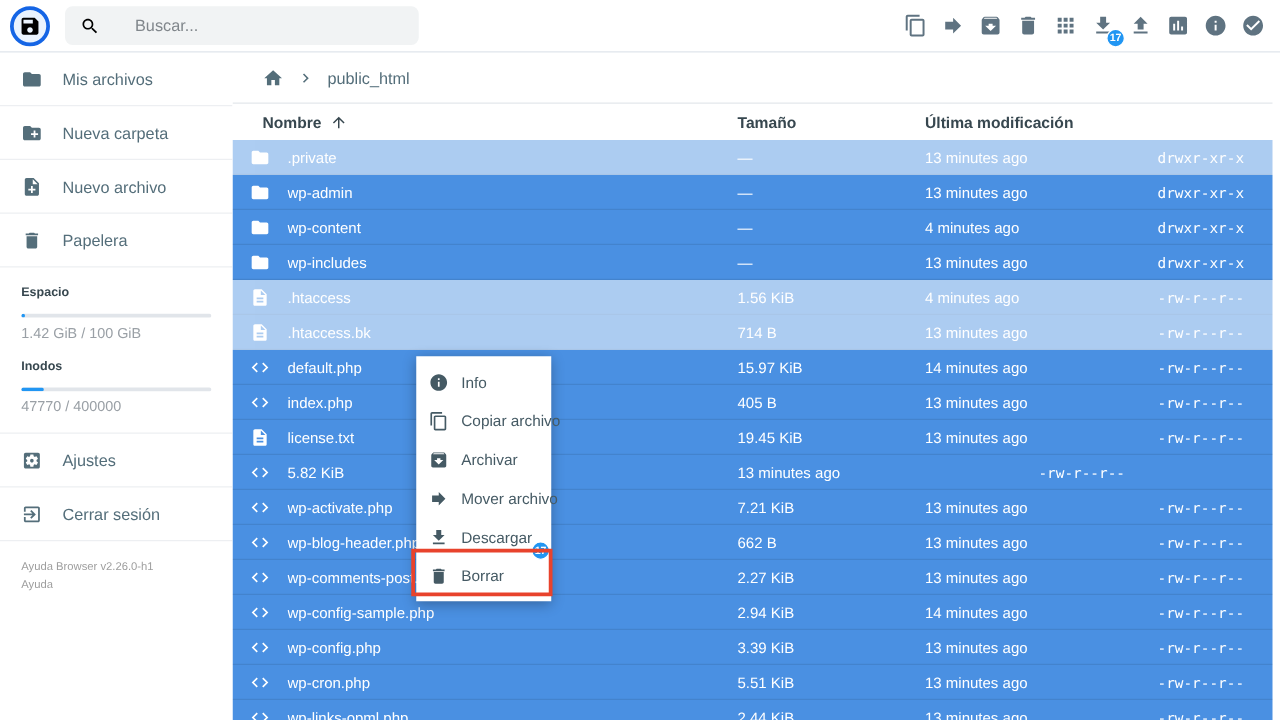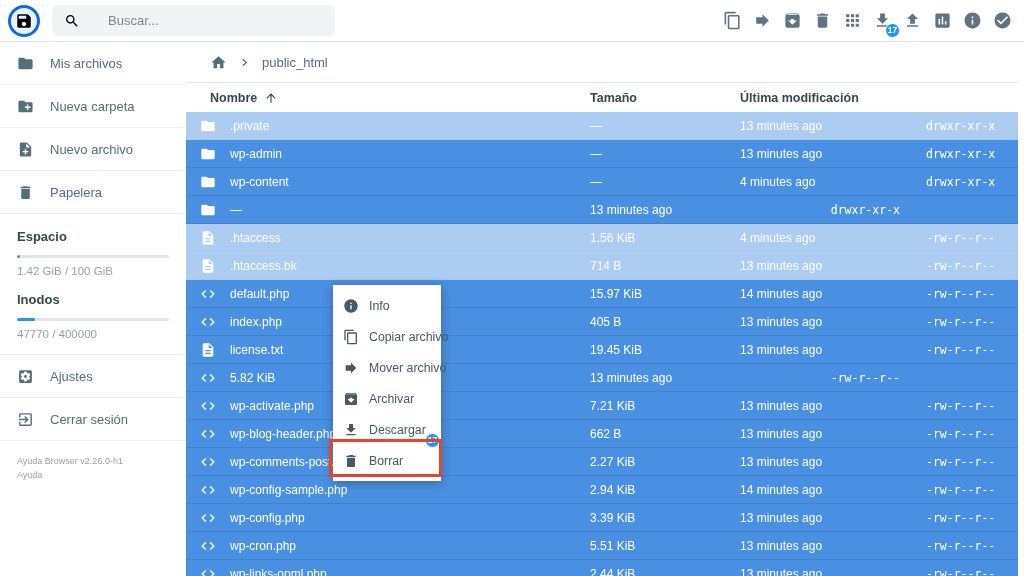--- a/index.html
+++ b/index.html
@@ -44,21 +44,21 @@
   }
 
   
   .sidebar { position:absolute; top:42px; left:0; width:186px; bottom:0; background:#fff; }
   .side-item {
     height:43px; display:flex; align-items:center; gap:16px; padding-left:17px;
     border-bottom:1px solid #edeff2; color:#546e7a; font-size:13px; font-weight:500; cursor:pointer;
   }
   .side-item .i svg { width:17px; height:17px; fill:#546e7a; }
   .usage-wrap { padding:0 17px; border-bottom:1px solid #edeff2; padding-bottom:10px; }
-  .usage-title { font-size:13px; font-weight:bold; color:#37474f; margin:15px 0 11px; }
+  .usage-title { font-size:10px; font-weight:bold; color:#37474f; margin:15px 0 11px; }
   .usage-bar { height:3px; background:#e1e5ea; border-radius:2px; overflow:hidden; }
   .usage-fill { height:100%; background:#2196f3; border-radius:2px; }
   .usage-value { font-size:11.5px; color:#9aa0a6; margin:7px 0 4px; }
   .side-footer { padding:13px 17px; font-size:9px; color:#9e9e9e; line-height:1.6; }
   .side-footer .help { cursor:pointer; }
 
   
   .main { position:absolute; left:186px; top:42px; right:0; bottom:0; background:#fff; overflow:hidden; }
   .breadcrumb { height:40px; display:flex; align-items:center; padding-left:24px; gap:10px; color:#546e7a; font-size:13px; }
   .breadcrumb .home svg { width:17px; height:17px; fill:#546e7a; }
@@ -333,20 +333,21 @@
           <div class="r-size">—</div>
           <div class="r-mod">4 minutes ago</div>
           <div class="r-perms">drwxr-xr-x</div>
         </div>
         <div class="row grid-cols">
           <span class="r-icon">
             <svg viewBox="0 0 24 24">
               <path d="M10 4H4c-1.1 0-1.99.9-1.99 2L2 18c0 1.1.9 2 2 2h16c1.1 0 2-.9 2-2V8c0-1.1-.9-2-2-2h-8l-2-2z" fill="currentColor"></path>
             </svg>
           </span>
+          <div class="r-name">wp-includes</div>
           <div class="r-size">—</div>
           <div class="r-mod">13 minutes ago</div>
           <div class="r-perms">drwxr-xr-x</div>
         </div>
         <div class="row grid-cols hidden-file">
           <span class="r-icon">
             <svg viewBox="0 0 24 24">
               <path d="M14 2H6c-1.1 0-1.99.9-1.99 2L4 20c0 1.1.89 2 1.99 2H18c1.1 0 2-.9 2-2V8l-6-6zm2 16H8v-2h8v2zm0-4H8v-2h8v2zm-3-5V3.5L18.5 9H13z" fill="currentColor"></path>
             </svg>
           </span>
@@ -503,32 +504,32 @@
       <span class="i">
         <svg viewBox="0 0 24 24">
           <path d="M16 1H4c-1.1 0-2 .9-2 2v14h2V3h12V1zm3 4H8c-1.1 0-2 .9-2 2v14c0 1.1.9 2 2 2h11c1.1 0 2-.9 2-2V7c0-1.1-.9-2-2-2zm0 16H8V7h11v14z" fill="currentColor"></path>
         </svg>
       </span>
       <span>Copiar archivo</span>
     </div>
     <div class="menu-item">
       <span class="i">
         <svg viewBox="0 0 24 24">
-          <path d="M12 8V4l8 8-8 8v-4H4V8z" fill="currentColor"></path>
-        </svg>
-      </span>
-      <span>Mover archivo</span>
+          <path d="M20.54 5.23l-1.39-1.68C18.88 3.21 18.47 3 18 3H6c-.47 0-.88.21-1.16.55L3.46 5.23C3.17 5.57 3 6.02 3 6.5V19c0 1.1.9 2 2 2h14c1.1 0 2-.9 2-2V6.5c0-.48-.17-.93-.46-1.27zM12 17.5L6.5 12H10v-2h4v2h3.5L12 17.5zM5.12 5l.81-1h12l.94 1H5.12z" fill="currentColor"></path>
+        </svg>
+      </span>
+      <span>Archivar</span>
     </div>
     <div class="menu-item">
       <span class="i">
         <svg viewBox="0 0 24 24">
-          <path d="M20.54 5.23l-1.39-1.68C18.88 3.21 18.47 3 18 3H6c-.47 0-.88.21-1.16.55L3.46 5.23C3.17 5.57 3 6.02 3 6.5V19c0 1.1.9 2 2 2h14c1.1 0 2-.9 2-2V6.5c0-.48-.17-.93-.46-1.27zM12 17.5L6.5 12H10v-2h4v2h3.5L12 17.5zM5.12 5l.81-1h12l.94 1H5.12z" fill="currentColor"></path>
-        </svg>
-      </span>
-      <span>Archivar</span>
+          <path d="M12 8V4l8 8-8 8v-4H4V8z" fill="currentColor"></path>
+        </svg>
+      </span>
+      <span>Mover archivo</span>
     </div>
     <div class="menu-item">
       <span class="i">
         <svg viewBox="0 0 24 24">
           <path d="M19 9h-4V3H9v6H5l7 7 7-7zM5 18v2h14v-2H5z" fill="currentColor"></path>
         </svg>
       </span>
       <span>Descargar</span>
       <span class="badge">17</span>
     </div>

